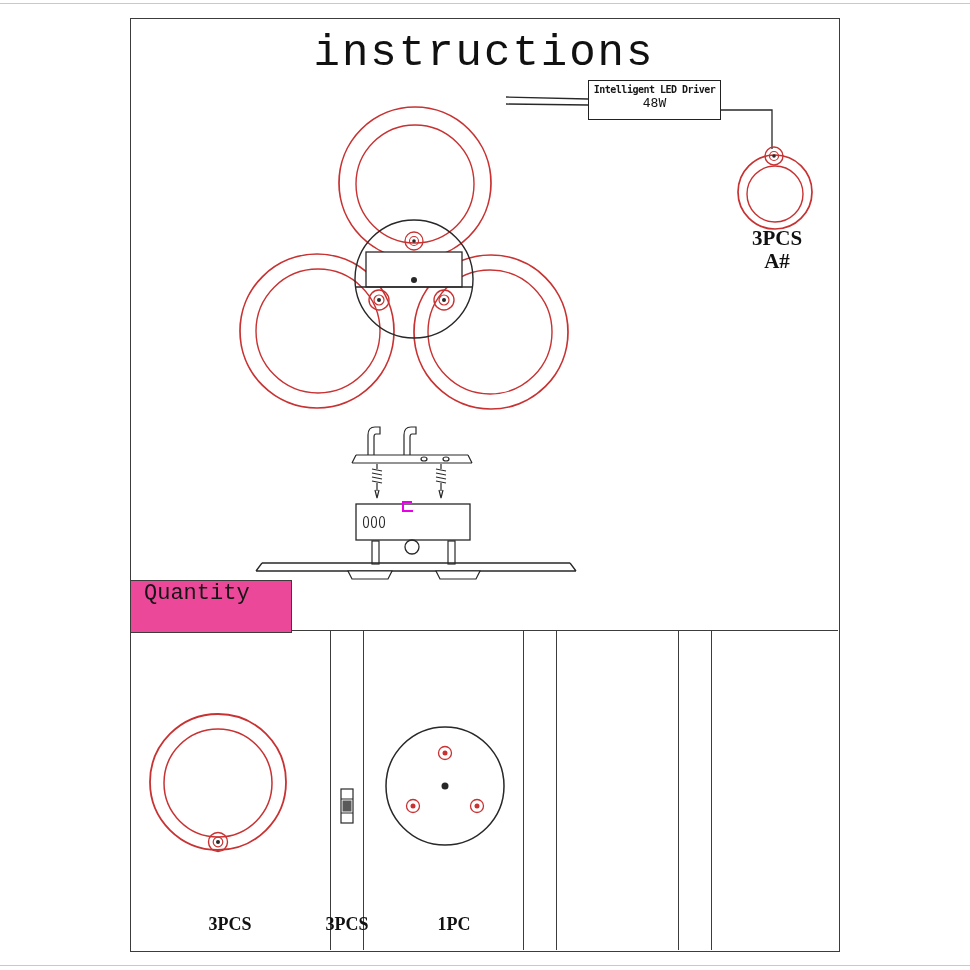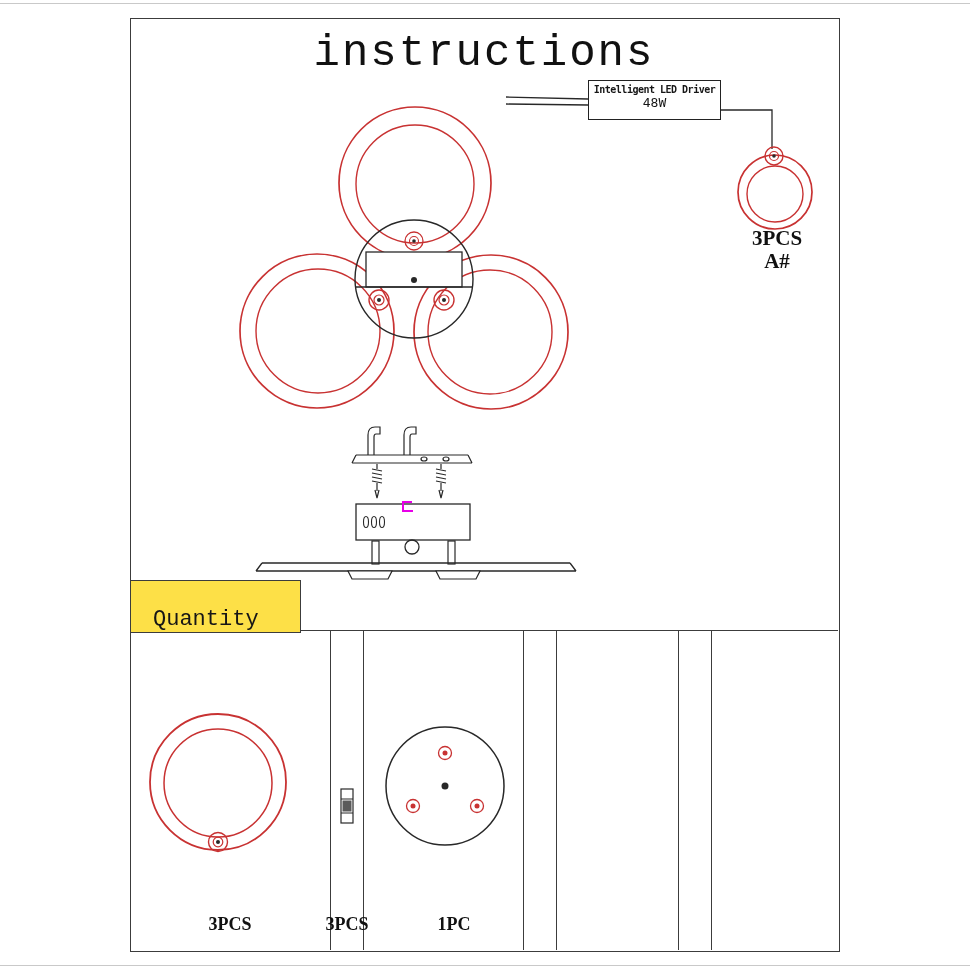--- a/index.html
+++ b/index.html
@@ -9,21 +9,21 @@
   .sheet-border { position:absolute; left:130px; top:18px; width:708px; height:932px; border:1px solid #3c3c3c; }
   .hdivider { position:absolute; left:130px; top:630px; width:708px; height:1px; background:#3c3c3c; }
   .vline { position:absolute; top:630px; width:1px; height:320px; background:#3c3c3c; }
   .title { position:absolute; left:130px; top:28px; width:708px; text-align:center; font-size:44px; letter-spacing:2px; color:#111; }
   .model-line { position:absolute; left:139px; top:74px; font-size:28px; white-space:nowrap; color:#111; }
   .magenta { color: var(--magenta,#e800e8); }
   .driver-box { position:absolute; left:588px; top:80px; width:131px; height:38px; border:1.5px solid #222; background:#fff; text-align:center; }
   .driver-title { margin-top:3px; font-family:"DejaVu Sans Mono",monospace; font-weight:bold; font-size:10px; letter-spacing:-0.5px; }
   .driver-watt { font-family:"DejaVu Sans Mono",monospace; font-weight:normal; font-size:13px; }
   .acc-label { position:absolute; left:735px; width:84px; text-align:center; font-family:"Liberation Serif",serif; font-weight:bold; font-size:21px; color:#111; }
-  .quantity-box { position:absolute; left:130px; top:580px; width:147px; height:51px; border:1px solid #3c3c3c; background:#fde047; display:flex; align-items:flex-end; padding-left:22px; font-size:22px; }
+  .quantity-box { position:absolute; left:130px; top:580px; width:147px; height:51px; border:1px solid #3c3c3c; background:#ec4899; display:flex; align-items:flex-start; padding-left:13px; font-size:22px; }
   .qty-label { position:absolute; text-align:center; font-family:"Liberation Serif",serif; font-weight:bold; font-size:18px; color:#111; top:914px; }
   svg.art { position:absolute; left:0; top:0; width:970px; height:970px; }
   .black { stroke:#282828; fill:none; }
   .red { stroke: var(--ring-red,#c83232); fill:none; }
   .fill-dark { fill:#282828; stroke:none; }
   .fill-red { fill: var(--ring-red,#c83232); stroke:none; }
   .fill-gray { fill:#5a5a5a; stroke:none; }
   .mag-stroke { stroke: var(--magenta,#e800e8); fill:none; }
   .wfill { fill:#ffffff; }
 </style>

